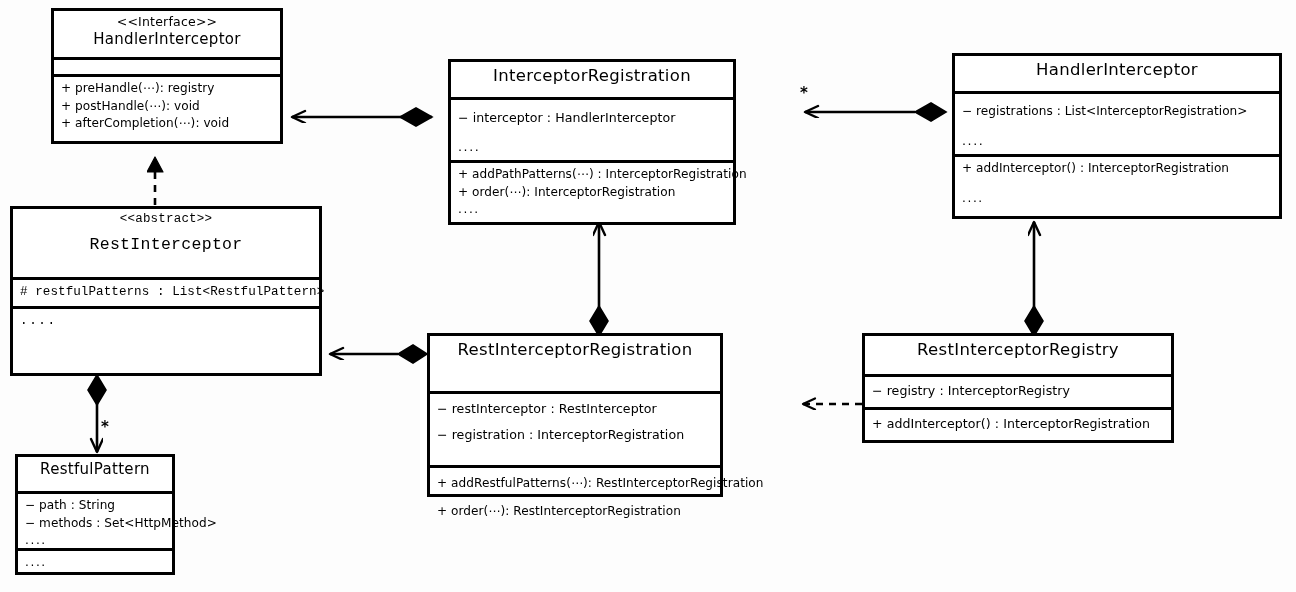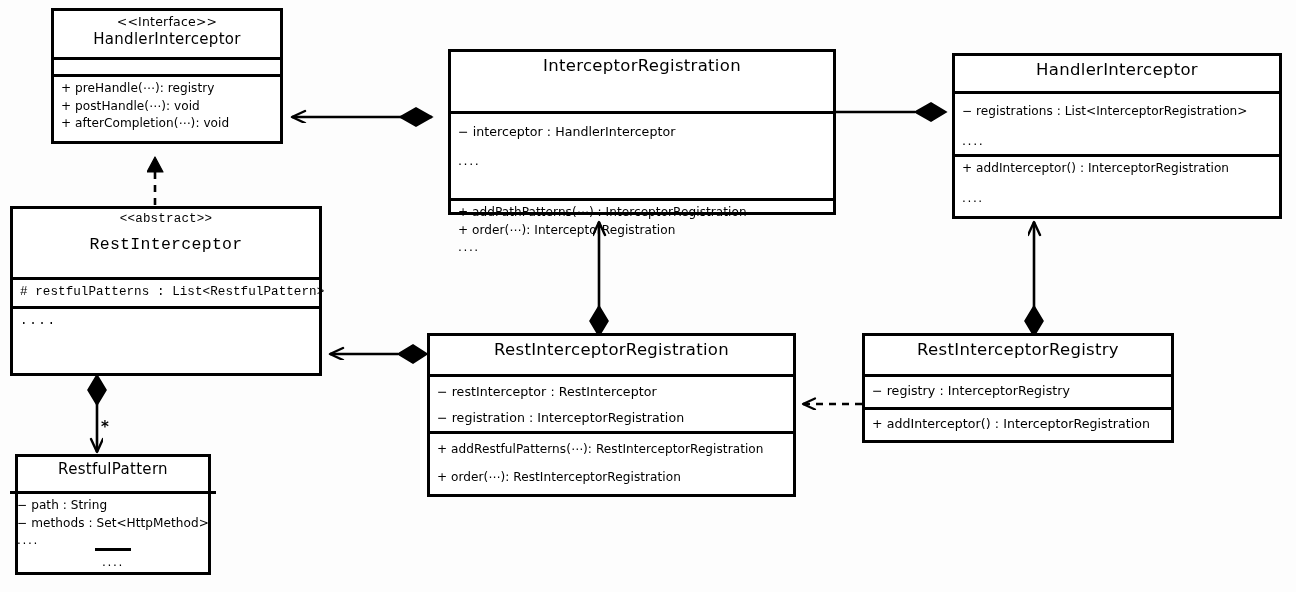--- a/index.html
+++ b/index.html
@@ -158,35 +158,35 @@
       <div class="cls-name" style="padding-top:6px;">RestInterceptor</div>
     </div>
     <div class="compartment" style="height:29px;">
       <div class="member"># restfulPatterns : List&lt;RestfulPattern&gt;</div>
     </div>
     <div class="compartment grow">
       <div class="member dots">....</div>
     </div>
   </div>
 
-  <div class="uml-class" style="left:15px; top:454px; width:196px; height:121px;align-items:center;">
+  <div class="uml-class" style="left:15px; top:454px; width:160px; height:121px;">
     <div class="compartment" style="height:34px;">
       <div class="cls-name small">RestfulPattern</div>
     </div>
     <div class="compartment" style="height:57px;">
       <div class="member tight">− path : String</div>
       <div class="member tight">− methods : Set&lt;HttpMethod&gt;</div>
       <div class="member tight dots">....</div>
     </div>
     <div class="compartment grow">
       <div class="member tight dots">....</div>
     </div>
   </div>
 
-  <div class="uml-class" style="left:448px; top:49px; width:388px; height:166px;gap:24px;">
+  <div class="uml-class" style="left:448px; top:59px; width:288px; height:166px;">
     <div class="compartment" style="height:35px;">
       <div class="cls-name">InterceptorRegistration</div>
     </div>
     <div class="compartment" style="height:63px;">
       <div class="member" style="padding-top:6px;">− interceptor : HandlerInterceptor</div>
       <div class="member dots" style="padding-top:11px;">....</div>
     </div>
     <div class="compartment grow">
       <div class="member tight">+ addPathPatterns(⋯) : InterceptorRegistration</div>
       <div class="member tight">+ order(⋯): InterceptorRegistration</div>
@@ -201,21 +201,21 @@
     <div class="compartment" style="height:63px;">
       <div class="member tight" style="padding-top:6px;">− registrations : List&lt;InterceptorRegistration&gt;</div>
       <div class="member dots" style="padding-top:11px;">....</div>
     </div>
     <div class="compartment grow">
       <div class="member tight">+ addInterceptor() : InterceptorRegistration</div>
       <div class="member tight dots" style="padding-top:12px;">....</div>
     </div>
   </div>
 
-  <div class="uml-class" style="left:427px; top:333px; width:369px; height:164px;">
+  <div class="uml-class" style="left:427px; top:333px; width:296px; height:164px;gap:17px;">
     <div class="compartment" style="height:38px;">
       <div class="cls-name">RestInterceptorRegistration</div>
     </div>
     <div class="compartment" style="height:57px;">
       <div class="member" style="padding-top:3px;">− restInterceptor : RestInterceptor</div>
       <div class="member" style="padding-top:8px;">− registration : InterceptorRegistration</div>
     </div>
     <div class="compartment grow">
       <div class="member tight" style="padding-top:4px;">+ addRestfulPatterns(⋯): RestInterceptorRegistration</div>
       <div class="member tight" style="padding-top:10px;">+ order(⋯): RestInterceptorRegistration</div>

